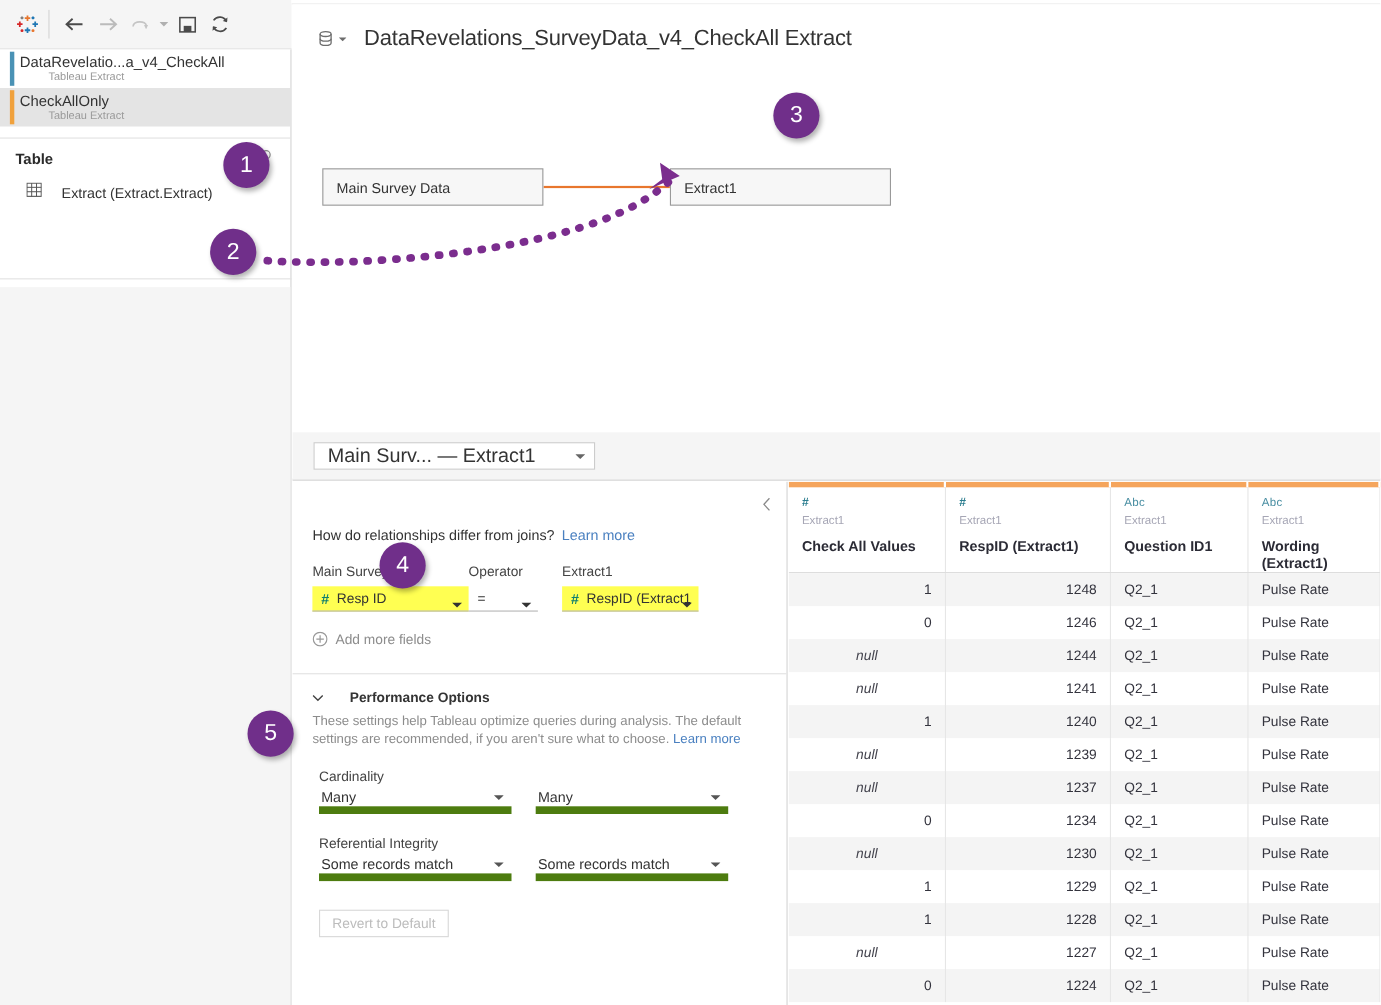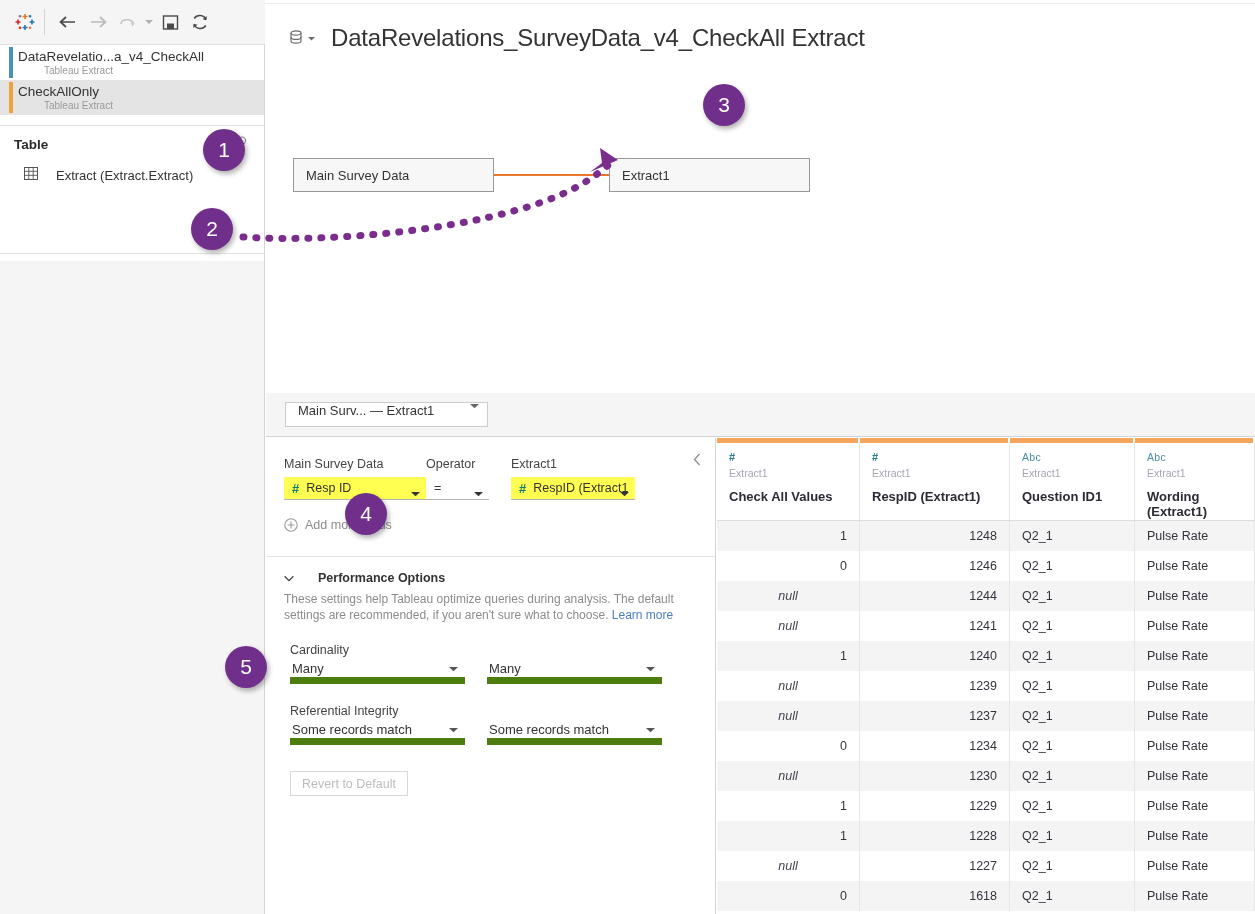--- a/index.html
+++ b/index.html
@@ -119,21 +119,21 @@
     background: #ffffff;
   }
 
   #header-row {
     display: flex; align-items: center;
     padding: 20px 0 0 22px;
     gap: 6px;
   }
   #db-icon-group { display: flex; align-items: center; gap: 4px; cursor: pointer; }
   #ds-title {
-    font-size: 24px; color: #333; font-weight: normal;
+    font-size: 20px; color: #333; font-weight: normal;
     margin-left: 10px; letter-spacing: -0.2px;
   }
 
   
   #canvas {
     position: relative;
     height: 340px;
   }
   .logical-table {
     position: absolute;
@@ -165,23 +165,23 @@
     width: 989px; height: 44px;
     background: #f5f5f5;
     border-bottom: 1px solid #d4d4d4;
     display: flex; align-items: center;
     padding-left: 19px;
   }
   #rel-tab {
     height: 25px;
     border: 1px solid #cccccc;
     background: #ffffff;
-    display: flex; align-items: flex-start;
+    display: flex; align-items: center;
     padding: 0 8px 0 12px;
-    font-size: 13px; color: #333;
+    font-size: 18px; color: #333;
     gap: 36px;
     cursor: pointer;
   }
 
   
   #rel-editor {
     position: absolute;
     left: 0; top: 434px;
     width: 450px; height: 480px;
     background: #ffffff;
@@ -470,20 +470,24 @@
   </div>
 
   <div id="rel-editor">
 
     <span id="collapse-chevron">
       <svg width="8" height="13" viewBox="0 0 8 13">
           <path d="M6.5 1 L1.5 6.5 L6.5 12" stroke="#8a8a8a" stroke-width="1.2" fill="none"></path>
         </svg>
     </span>
 
+    <div id="rel-help-row">
+      <span>How do relationships differ from joins?</span>
+      <span id="rel-help-link">Learn more</span>
+    </div>
 
     <div id="field-labels">
       <span id="lbl-left">Main Survey Data</span>
       <span id="lbl-op">Operator</span>
       <span id="lbl-right">Extract1</span>
     </div>
 
     <div id="field-row">
       <div class="fld-dd highlight" id="dd-left">
         <span class="num-icon">#</span>
@@ -677,21 +681,21 @@
           <div class="gc w3">Pulse Rate</div>
         </div>
         <div class="grid-row">
           <div class="gc w0 null">null</div>
           <div class="gc w1 num">1227</div>
           <div class="gc w2">Q2_1</div>
           <div class="gc w3">Pulse Rate</div>
         </div>
         <div class="grid-row alt">
           <div class="gc w0 num">0</div>
-          <div class="gc w1 num">1618</div>
+          <div class="gc w1 num">1224</div>
           <div class="gc w2">Q2_1</div>
           <div class="gc w3">Pulse Rate</div>
         </div>
       </div>
   </div>
 </div>
 
 <svg id="arrow-svg">
   <path d="M243 237 C330 243, 480 230, 560 195 C590 182, 605 168, 614 160" stroke="#7b2d8e" stroke-width="7" fill="none" stroke-linecap="round" stroke-dasharray="1 12"></path>
   <path d="M618 160 L600 148 L602 163 L590 172 Z" fill="#7b2d8e"></path>

